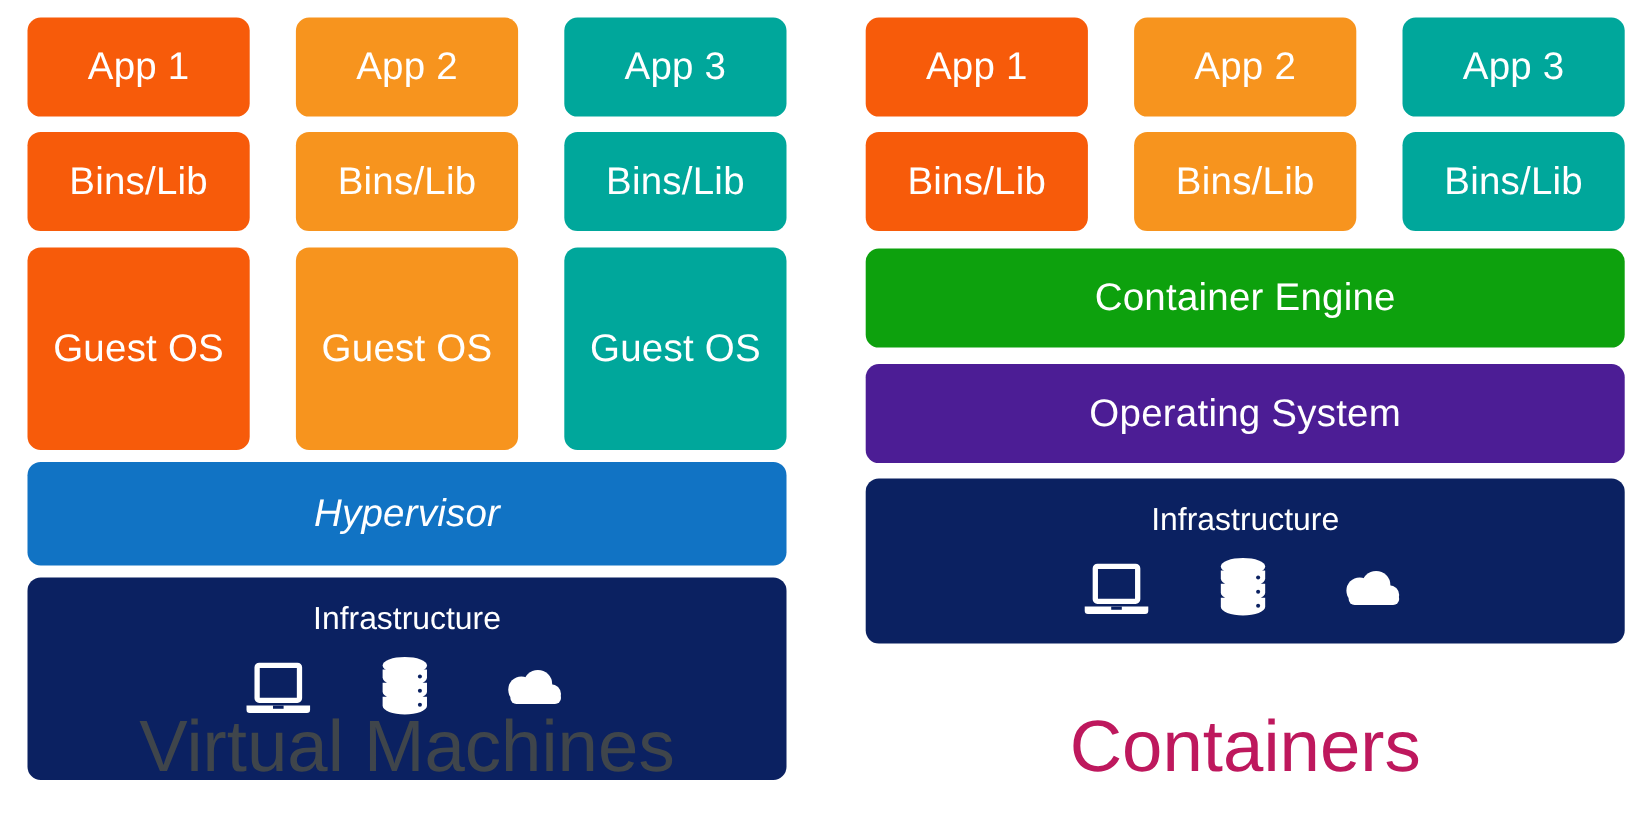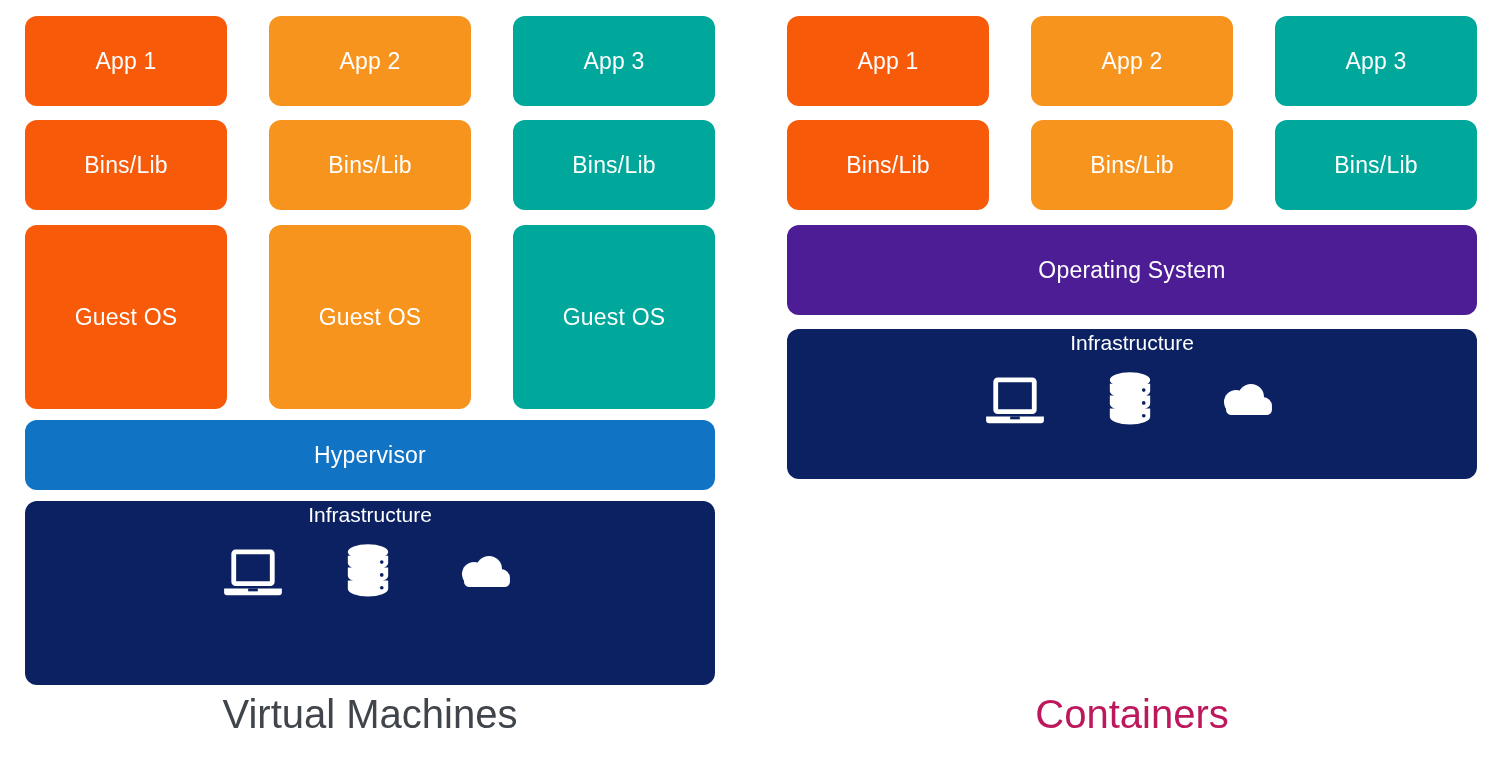--- a/index.html
+++ b/index.html
@@ -17,57 +17,57 @@
 
   .cols { display: flex; justify-content: space-between; }
   .cols .box { width: 202px; }
 
   .box {
     border-radius: 12px;
     color: #ffffff;
     display: flex;
     align-items: center;
     justify-content: center;
-    font-size: 23px;
+    font-size: 35px;
     letter-spacing: 0.2px;
   }
   .h90  { height: 90px; }
   .h146 { height: 184px; }
-  .h94  { height: 70px; }
+  .h94  { height: 94px; font-style: italic; }
   .bar  { width: 690px; }
 
   .mt14 { margin-top: 14px; }
   .mt15 { margin-top: 15px; }
   .mt11 { margin-top: 11px; }
   .mt16 { margin-top: 16px; }
 
   .infra {
     border-radius: 12px;
     color: #ffffff;
     display: flex;
     flex-direction: column;
     align-items: center;
   }
-  .infra .infra-label { font-size: 21px; margin-top: 2px; }
+  .infra .infra-label { font-size: 29px; margin-top: 22px; }
   .infra-icons {
     display: flex;
     align-items: center;
     gap: 62px;
     margin-top: 16px;
   }
   .icon { display: block; }
 
   .caption {
     position: absolute;
     width: 690px;
     text-align: center;
-    font-size: 40px;
+    font-size: 66px;
     font-weight: 400;
     margin: 0;
-    top: 692px;
+    top: 640px;
   }
   .caption.vm-cap { left: 25px; }
   .caption.ct-cap { left: 787px; }
 </style>
 </head>
 <body>
 
 <div class="canvas">
 
   <section class="group vm">
@@ -130,20 +130,21 @@
       <div class="box h90" style="background-color: rgb(247, 148, 30);">App 2</div>
       <div class="box h90" style="background-color: rgb(0, 167, 155);">App 3</div>
     </div>
 
     <div class="cols mt14">
       <div class="box h90" style="background-color: rgb(247, 91, 10);">Bins/Lib</div>
       <div class="box h90" style="background-color: rgb(247, 148, 30);">Bins/Lib</div>
       <div class="box h90" style="background-color: rgb(0, 167, 155);">Bins/Lib</div>
     </div>
 
+    <div class="box bar h90 mt16" style="background-color: rgb(13, 161, 13);">Container Engine</div>
 
     <div class="box bar h90 mt15" style="background-color: #4c1d95;">Operating System</div>
 
     <div class="infra bar mt14" style="height: 150px; background-color: rgb(11, 33, 97);">
       <div class="infra-label">Infrastructure</div>
       <div class="infra-icons">
         <svg class="icon" width="62" height="52" viewBox="0 0 64 54">
           <rect x="12" y="4" width="40" height="33" rx="2" fill="none" stroke="#ffffff" stroke-width="5"></rect>
           <path d="M2 42 h60 v4 a3 3 0 0 1 -3 3 h-54 a3 3 0 0 1 -3 -3 z" fill="#ffffff"></path>
           <rect x="27" y="42" width="10" height="3" fill="#0B2161"></rect>

